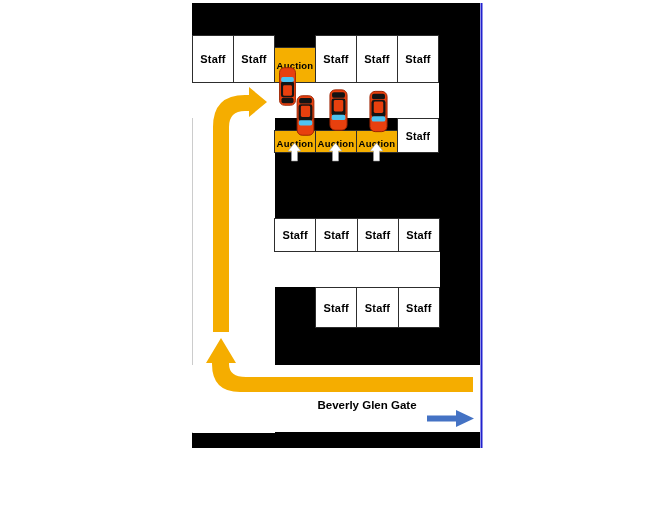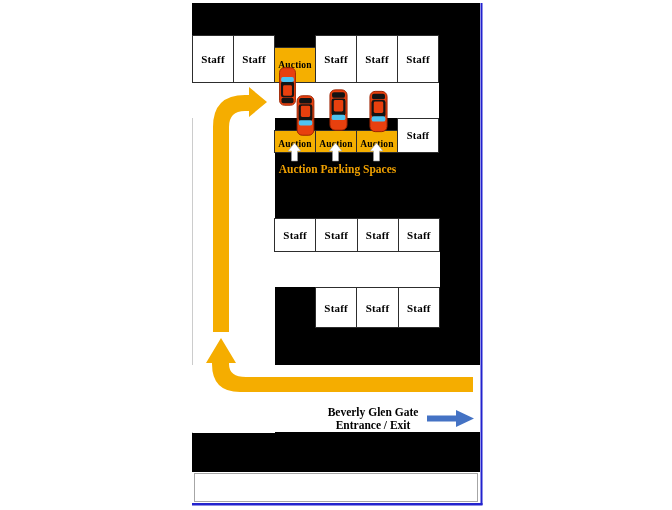--- a/index.html
+++ b/index.html
@@ -1,18 +1,18 @@
 <!DOCTYPE html>
 <html><head>
 <meta charset="utf-8">
 <style>
   html,body{margin:0;padding:0;background:#fff;}
   .canvas{
-    position:relative;width:672px;height:510px;background:#ffffff;overflow:hidden;
-    font-family:Liberation Serif, serif;
+    position:relative;width:672px;height:448px;background:#ffffff;overflow:hidden;
+    font-family:Liberation Sans, sans-serif;
     --gold:#F5AF00; --arrow-gold:#F5AD00; --legend:#EFA000;
     --blue-arrow:#4472C4; --border-blue:#2323CE;
     --car-red:#E8400E; --car-glass:#4FC3F0;
   }
   .abs{position:absolute;}
   
   .black-base{left:192px;top:3px;width:288px;height:362px;background:#000;}
   .black-band-bottom{left:192px;top:432px;width:288px;height:40px;background:#000;}
   
   .lane-top{left:192px;top:83px;width:247px;height:35px;background:#fff;}
@@ -39,21 +39,21 @@
   .overlay{left:0;top:0;width:672px;height:510px;pointer-events:none;}
   
   .car{position:absolute;}
   .car svg{display:block;width:100%;height:100%;}
   .car-top{left:278px;top:67px;width:19px;height:39px;transform:rotate(180deg);}
   .car-1{left:296px;top:95px;width:19px;height:41px;}
   .car-2{left:329px;top:88px;width:19px;height:44px;}
   .car-3{left:369px;top:90px;width:19px;height:43px;}
   
   .legend{left:245px;top:163px;width:185px;text-align:center;font-weight:bold;font-size:11.5px;color:var(--legend);}
-  .gate-text{left:292px;top:399px;width:162px;text-align:center;font-weight:bold;font-size:11.5px;line-height:12.5px;color:#000;margin-top:7px;}
+  .gate-text{left:286px;top:399px;width:162px;text-align:center;font-weight:bold;font-size:11.5px;line-height:12.5px;color:#000;}
 </style>
 </head>
 <body>
 
 <div class="canvas" style="--gold: #F5AF00; --arrow-gold: #F5AD00; --legend: #EFA000; --blue-arrow: #4472C4; --border-blue: #2323CE; --car-red: #E8400E; --car-glass: #4FC3F0;">
 
   <div class="abs black-base"></div>
   <div class="abs black-band-bottom"></div>
 
   <div class="abs lane-left"></div>
@@ -134,19 +134,17 @@
   <div class="car car-3">
     <svg viewBox="0 0 20 44" xmlns="http://www.w3.org/2000/svg">
       <rect x="1" y="0.8" width="18" height="42.4" rx="5.5" style="fill:var(--car-red)" stroke="#992200" stroke-width="1"></rect>
       <rect x="3.2" y="3.2" width="13.6" height="6" rx="2" fill="#141414"></rect>
       <rect x="2.6" y="10" width="14.8" height="18" rx="2.5" fill="#141414"></rect>
       <rect x="5" y="11.5" width="10" height="12" rx="1.5" style="fill:var(--car-red)"></rect>
       <rect x="2.8" y="27" width="14.4" height="5.6" rx="2" style="fill:var(--car-glass)"></rect>
     </svg>
   </div>
 
-  <div class="abs legend">Auction Parking Spaces</div>
   <div class="abs gate-text">
     <div>Beverly Glen Gate</div>
-    <div>Entrance / Exit</div>
   </div>
 
 </div>
 
 </body></html>

